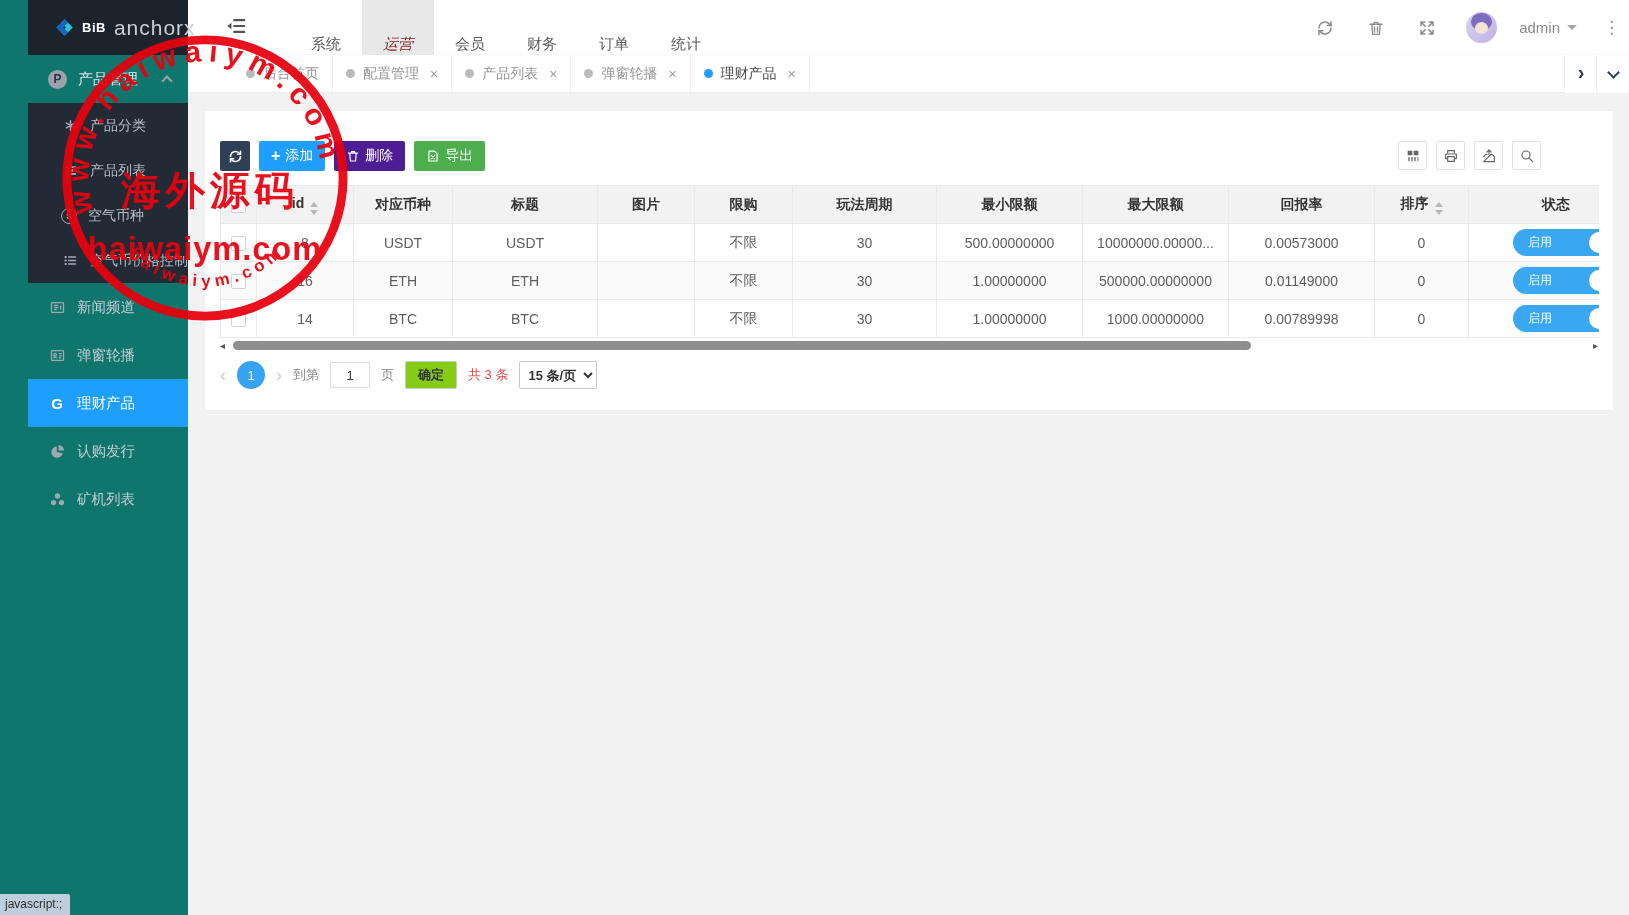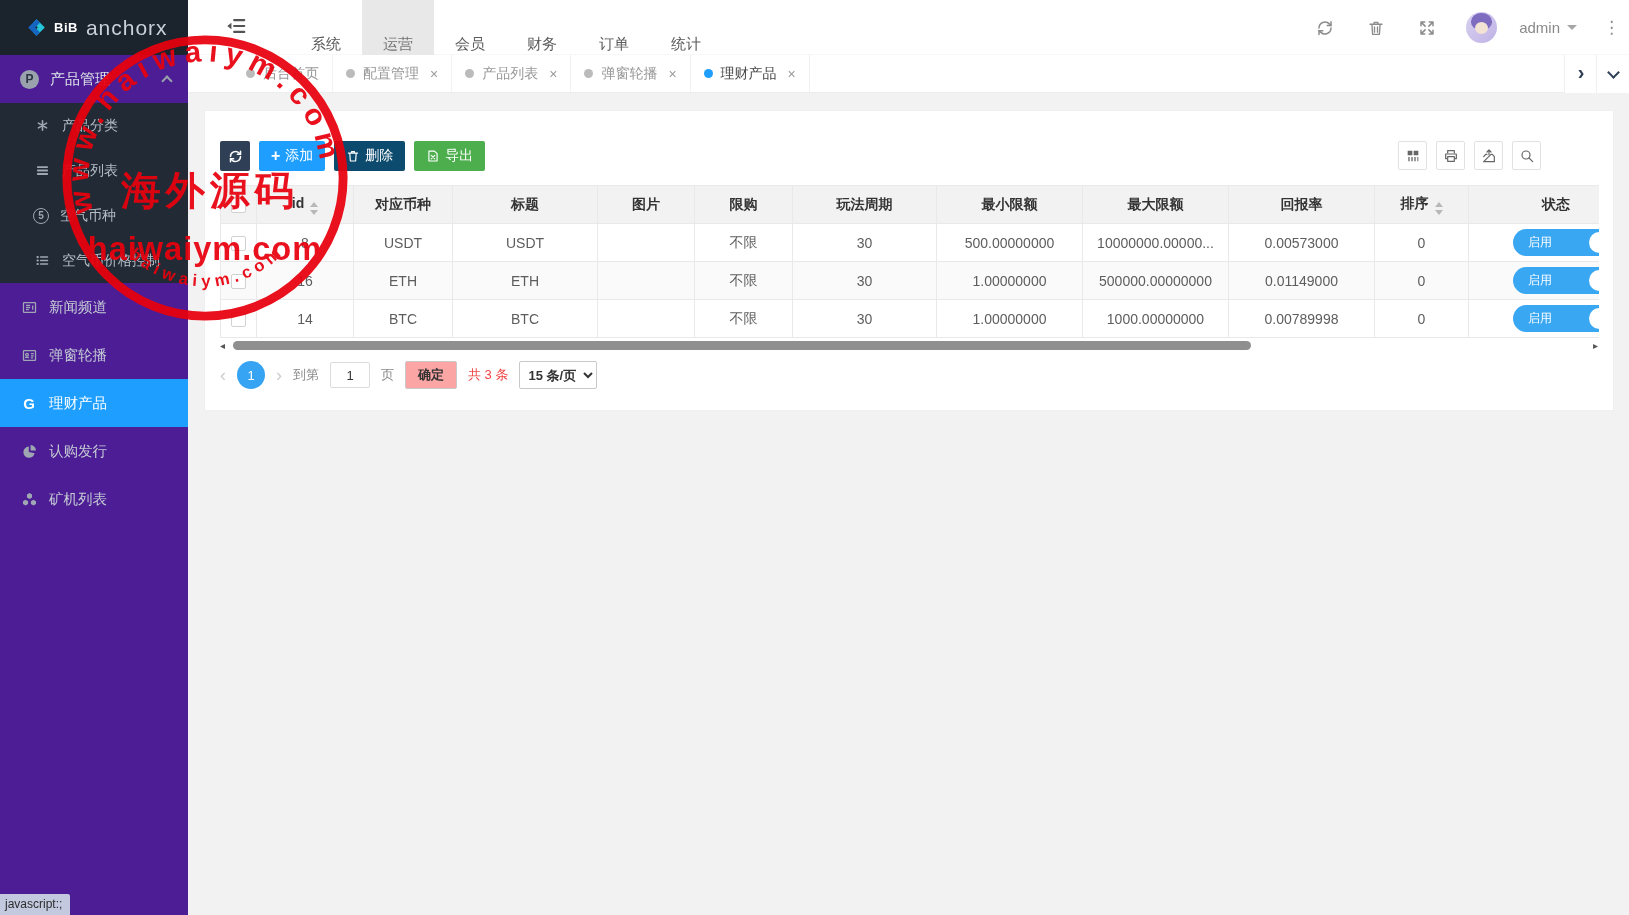--- a/index.html
+++ b/index.html
@@ -6,21 +6,21 @@
   html,body { width:1629px; height:915px; }
   body { font-family:"Liberation Sans","DejaVu Sans",sans-serif; }
   .app { position:relative; width:1629px; height:915px; background:#f2f2f2; overflow:hidden; }
 
   
   .topbar { position:absolute; left:188px; top:0; right:0; height:55px; background:#fff;
             display:flex; align-items:center; padding-left:36px; border-bottom:1px solid #f7f7f7; }
   .hamburger { width:24px; height:24px; color:#545454; background:none; border:none; cursor:pointer; }
   .mainnav { display:flex; margin-left:42px; height:55px; }
   .nav-item { padding:16px 21px; line-height:55px; font-size:15px; color:#5a5a5a; cursor:pointer; }
-  .nav-item.active { background:#e8e8e8; color:#737373; }
+  .nav-item.active { background:#e8e8e8; color:#7f1d1d;font-style:italic; }
   .top-right { position:absolute; right:9px; top:0; height:55px; display:flex; align-items:center; }
   .top-icon { width:18px; height:18px; color:#8c8c8c; margin-left:33px; background:none; border:none; cursor:pointer; }
   .avatar { width:31px; height:31px; border-radius:50%; background:linear-gradient(135deg,#d9d2f0,#bfb2e6);
             margin-left:30px; position:relative; overflow:hidden; cursor:pointer; }
   .avatar::before { content:""; position:absolute; left:5px; top:1px; width:21px; height:17px;
                     border-radius:50% 50% 46% 46%; background:#7e6cc0; }
   .avatar::after { content:""; position:absolute; left:9px; top:10px; width:13px; height:12px;
                    border-radius:50%; background:#f3e3d5; }
   .admin-name { margin-left:22px; font-size:15px; color:#8a8a8a; cursor:pointer; }
   .caret-down { width:0; height:0; border-left:5px solid transparent; border-right:5px solid transparent;
@@ -39,21 +39,21 @@
   .tab .x { color:#9a9a9a; font-size:14px; margin-left:3px; }
   .tb-btn { position:absolute; top:0; width:33px; height:38px; background:#fff; border:none;
             border-left:1px solid #f0f0f0; color:#2f4056; cursor:pointer;
             display:flex; align-items:center; justify-content:center; }
   .tb-next { right:32px; font-size:20px; font-weight:bold; padding-bottom:3px; }
   .tb-more { right:0; }
   .chev-d { width:9px; height:9px; border-left:2px solid #2f4056; border-bottom:2px solid #2f4056;
             transform:rotate(-45deg); margin-top:-4px; }
 
   
-  .sidebar { position:absolute; left:0; top:0; width:188px; height:915px; background:#4c1d95; z-index:10; }
+  .sidebar { position:absolute; left:0; top:0; width:188px; height:915px; background:#0f766e; z-index:10;padding-left:28px; }
   .logo { height:55px; background:#1b232d; display:flex; align-items:center; padding-left:26px; }
   .logo-mark { flex:0 0 auto; }
   .brand-bib { color:#fff; font-weight:bold; font-size:13px; margin-left:7px; letter-spacing:.5px; }
   .brand-name { color:#c9d0d8; font-size:21px; margin-left:8px; letter-spacing:1px; }
   .side-group { height:48px; display:flex; align-items:center; padding-left:20px; gap:11px;
                 color:#dde2e8; font-size:15px; position:relative; cursor:pointer; }
   .pcircle { width:19px; height:19px; border-radius:50%; background:#9aa3ad; color:#2b3440;
              font-weight:bold; font-size:12px; display:flex; align-items:center; justify-content:center; }
   .chev-u { position:absolute; right:17px; top:22px; width:8px; height:8px;
             border-left:2px solid #98a0aa; border-top:2px solid #98a0aa; transform:rotate(45deg); }
@@ -71,21 +71,21 @@
              font-style:normal; }
 
   
   .card { position:absolute; left:204px; top:110px; width:1410px; height:301px; background:#fff;
           border:1px solid #f0f0f0; }
   .card-toolbar { margin:30px 15px 14px 15px; height:30px; position:relative; display:flex; gap:9px; }
   .btn { height:30px; border:none; border-radius:2px; color:#fff; font-size:14px; cursor:pointer;
          display:inline-flex; align-items:center; justify-content:center; gap:5px; padding:0 12px; }
   .btn-dark { width:30px; padding:0; background:#2f4056; }
   .btn-add { background:#1E9FFF; }
-  .btn-del { background:#0c4a6e; }
+  .btn-del { background:#4c1d95; }
   .btn-exp { background:#4cae4c; }
   .plus { font-size:16px; font-weight:bold; line-height:1; font-style:normal; }
   .panel-actions { position:absolute; right:57px; top:0; display:flex; gap:9px; }
   .tool-icon-btn { width:29px; height:29px; border:1px solid #e2e2e2; background:#fff; color:#666;
                    border-radius:2px; display:flex; align-items:center; justify-content:center; cursor:pointer; }
 
   
   .table-wrap { margin:0 15px; width:1379px; overflow:hidden; }
   table { table-layout:fixed; width:1423px; border-collapse:collapse; font-size:14px; color:#5d5d5d; }
   th, td { border:1px solid #e9e9e9; height:38px; text-align:center; padding:0 4px; overflow:hidden;
@@ -111,21 +111,21 @@
   .hs-thumb { position:absolute; left:13px; top:1px; width:1018px; height:9px; background:#8f8f8f;
               border-radius:5px; cursor:grab; }
 
   
   .pager { margin:10px 15px 0 15px; display:flex; align-items:center; gap:11px; font-size:13px; color:#8a8a8a; }
   .pg-arrow { color:#ccc; font-size:18px; background:none; border:none; line-height:1; cursor:default; }
   .pg-num { width:28px; height:28px; border-radius:50%; background:#36a4f3; color:#fff; border:none;
             font-size:13px; display:flex; align-items:center; justify-content:center; cursor:pointer; }
   .pg-input { width:40px; height:26px; border:1px solid #dcdcdc; border-radius:2px; text-align:center;
               font-size:13px; color:#333; }
-  .pg-btn { height:28px; padding:0 12px; border:1px solid #c9c9c9; background:#fca5a5; border-radius:2px;
+  .pg-btn { height:28px; padding:0 12px; border:1px solid #c9c9c9; background:#84cc16; border-radius:2px;
             font-size:13px; color:#333; font-weight:bold; cursor:pointer; }
   .pg-total { color:#ef4444; }
   .pg-select { height:28px; border:1px solid #c9c9c9; border-radius:2px; font-size:13px; color:#333;
                font-weight:bold; background:#fff; padding:0 4px; }
 
   
   .watermark { position:absolute; left:57px; top:30px; width:296px; height:296px; z-index:40;
                opacity:.93; pointer-events:none; }
   .watermark text, .watermark textPath { font-family:"Liberation Sans","DejaVu Sans",sans-serif; }
   .wm-cn { font-family:"DejaVu Serif","Liberation Serif",serif; }

